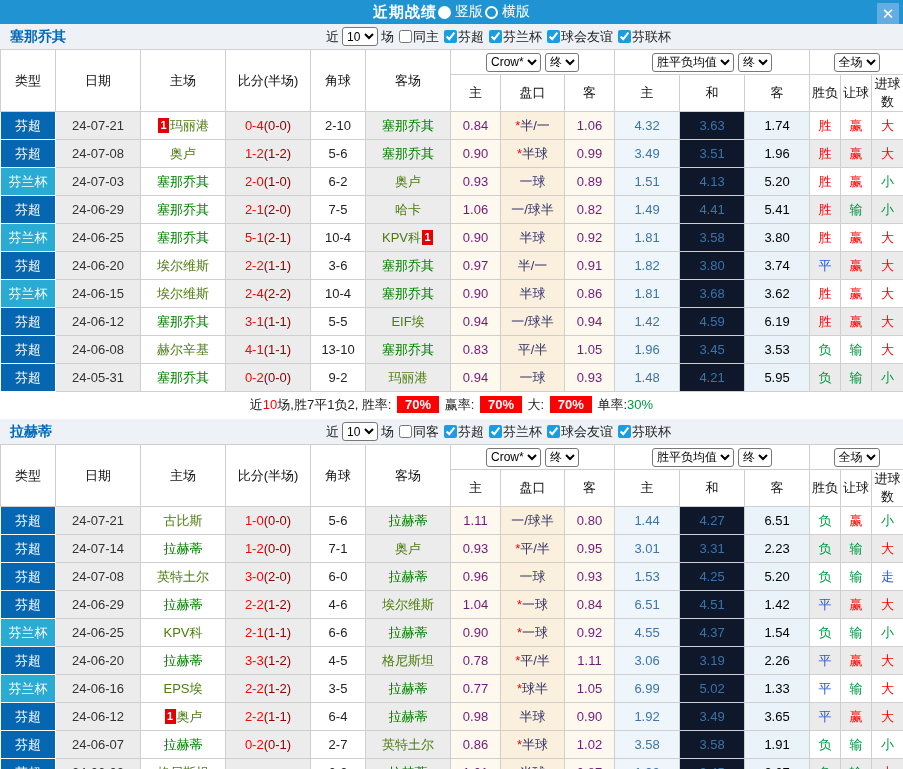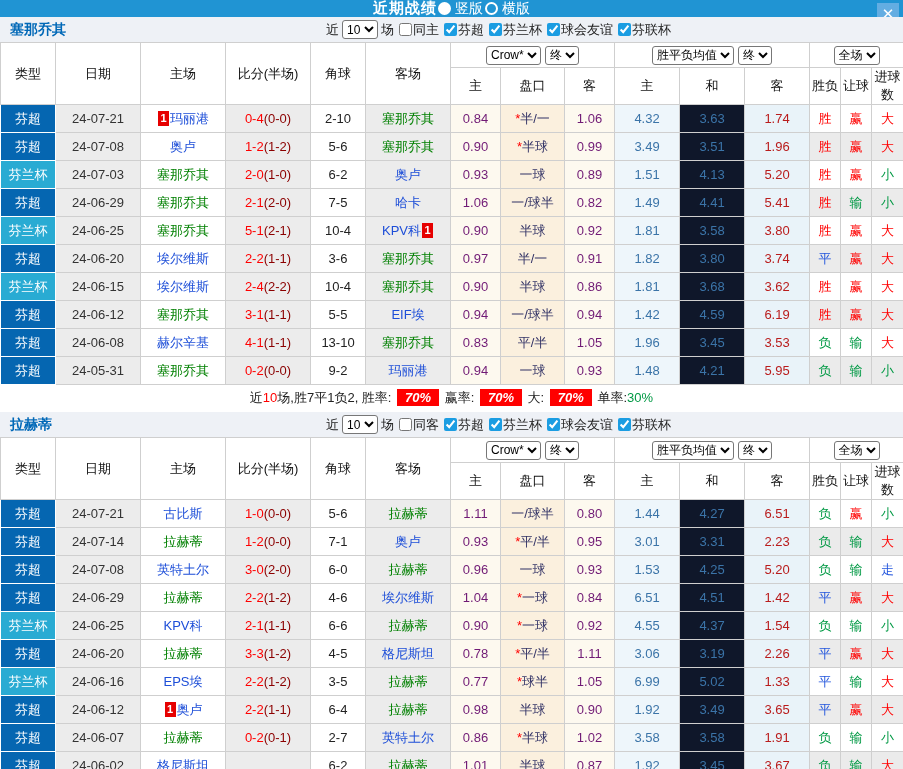--- a/index.html
+++ b/index.html
@@ -1,20 +1,20 @@
 <!DOCTYPE html>
 <html><head>
 <meta charset="utf-8">
 <style>
   html,body{margin:0;padding:0;background:#fff;}
   body{width:903px;height:769px;overflow:hidden;font-family:"Liberation Sans","DejaVu Sans",sans-serif;font-size:13px;color:#222;}
   .app{width:903px;height:769px;position:relative;}
 
   
-  .titlebar{height:17px;background:#2094d3;position:relative;display:flex;align-items:center;justify-content:center;}
+  .titlebar{height:24px;background:#2094d3;position:relative;display:flex;align-items:center;justify-content:center;}
   .titlebar .title{color:#fff;font-weight:bold;font-size:15px;letter-spacing:1px;}
   .radio{display:inline-block;width:9px;height:9px;border:2px solid #fff;border-radius:50%;margin:0 4px 0 2px;vertical-align:-1px;cursor:pointer;}
   .radio.sel{background:#fff;margin-left:1px;}
   .radio-label{color:#fff;font-size:14px;cursor:pointer;}
   .close{position:absolute;right:4px;top:3px;width:22px;height:22px;background:#63ade2;color:#fff;font-size:15px;font-weight:bold;text-align:center;line-height:22px;cursor:pointer;}
 
   
   .sec-head{height:25px;background:#eef1f6;position:relative;display:flex;align-items:center;}
   .team-name{padding-left:10px;font-weight:bold;color:#0068b7;font-size:14px;}
   .filters{position:absolute;left:326px;top:0;height:100%;display:flex;align-items:center;gap:3px;font-size:13px;color:#222;}
@@ -31,34 +31,34 @@
   table.t td{border:1px solid #cfcfcf;text-align:center;height:27px;font-size:13px;padding:0 1px;overflow:hidden;white-space:nowrap;}
   .ct{color:#fff;border:1px solid #fff !important;}
   .ct-super{background:#0566b1;}
   .ct-cup{background:#29abd3;}
   .cg{background:#ececec;color:#333;}
   .cw{background:#fff;}
   .co{background:#fdf9ef;color:#701a75;}
   .col{background:#fbf0de;color:#333366;}
   .ca{background:#eef6fb;color:#3b74a8;}
   .cam{background:#0f172a;color:#3b74a8;}
-  .ca2{background:#e9f3f9;color:#b91c1c;}
+  .ca2{background:#e9f3f9;color:#000000;}
   .cr{background:#fff;}
   tr.even .cr{background:#ebebeb;}
   .name-green{color:#008000;}
-  .name-black{color:#1d4ed8;text-align:center;}
+  .name-black{color:#4d7c0f;text-align:center;}
   .sc{color:#ff0000;}
   .half{color:#8b0000;}
   .star{color:#ff0000;}
   .card{display:inline-block;background:#e60000;color:#fff;font-weight:bold;width:11px;height:15px;line-height:15px;font-size:11px;margin:0 1px;vertical-align:1px;text-align:center;}
 
   
   .summary{text-align:center;padding:4px 0 5px 0;font-size:13px;color:#222;}
   .badge{color:#fff;font-weight:bold;padding:1px 8px;margin:0 2px;}
-  .badge-red{background:#ff0000;font-style:italic;}
+  .badge-red{background:#ff0000;}
   .c-red{color:#ff0000;}
   .c-green{color:#009944;}
   .c-blue{color:#2255dd;}
 </style>
 </head>
 <body>
 
 <div class="app">
   <div class="titlebar">
     <span class="title">近期战绩</span>

